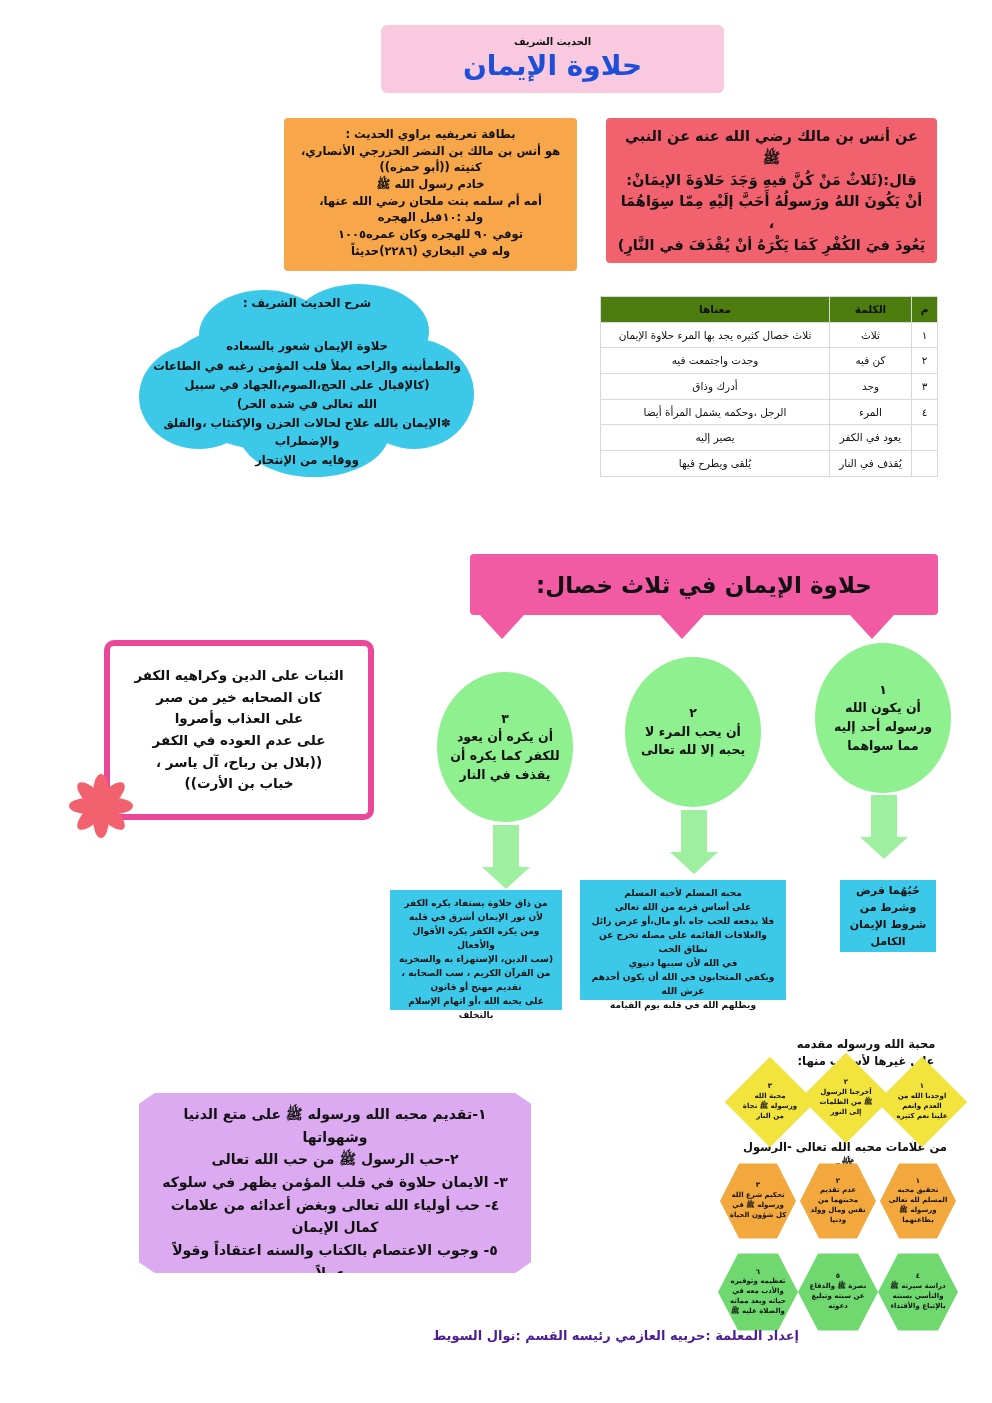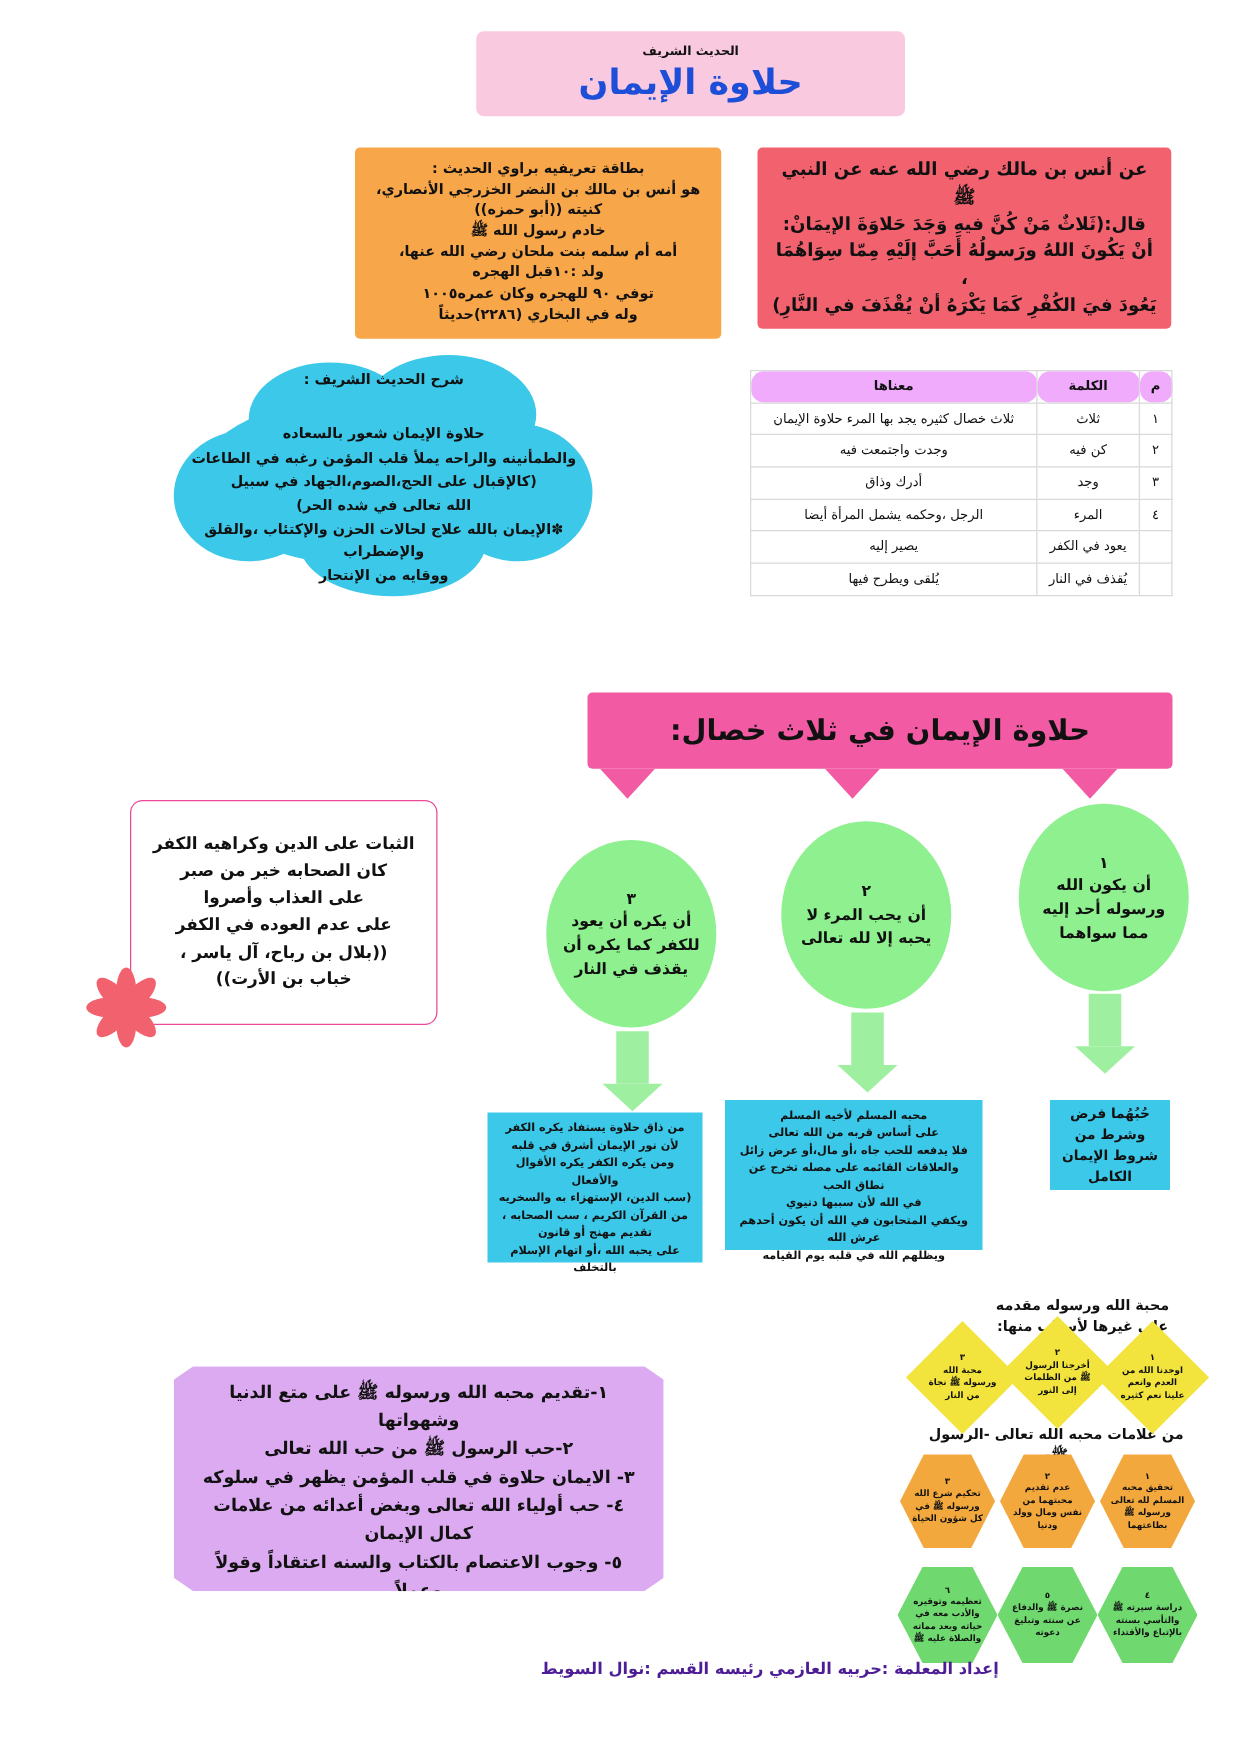--- a/index.html
+++ b/index.html
@@ -59,21 +59,21 @@
 
   
   .vocab {
     position:absolute; left:600px; top:296px; width:338px;
     border-collapse:collapse; font-size:10.5px; background:#fff;
   }
   .vocab th, .vocab td {
     border:1px solid #d9d9d9; padding:5px 6px; text-align:center; vertical-align:middle;
     line-height:1.4;
   }
-  .vocab thead th { background:#f0abfc; font-weight:bold; height:22px;border-radius:10px; }
+  .vocab thead th { background:#4d7c0f; font-weight:bold; height:22px; }
   .vocab .c-num { width:26px; }
   .vocab .c-word { width:82px; }
 
   
   .banner {
     position:absolute; left:470px; top:554px; width:468px; height:61px;
     background:#f25ba4; border-radius:4px;
     display:flex; align-items:center; justify-content:center;
     font-size:23px; font-weight:bold; color:#111;
   }
@@ -117,22 +117,22 @@
     position:absolute; background:#3cc8e8; color:#111;
     text-align:center; font-size:9px; font-weight:bold; line-height:1.55;
     padding:7px 8px;
   }
   .bb1 { left:840px; top:880px; width:96px; height:72px; font-size:11px; display:flex; align-items:center; justify-content:center; }
   .bb2 { left:580px; top:880px; width:206px; height:120px; }
   .bb3 { left:390px; top:890px; width:172px; height:120px; }
 
   
   .red-outline {
-    position:absolute; left:104px; top:640px; width:246px; height:180px;
-    border:1px solid #ec4899; border-radius:10px; background:#fff;
+    position:absolute; left:104px; top:640px; width:270px; height:180px;
+    border:6px solid #ec4899; border-radius:10px; background:#fff;
     display:flex; align-items:center; justify-content:center;
     text-align:center; font-size:13.5px; font-weight:bold; line-height:1.6; color:#111;
     padding:6px 10px;
   }
   .flower { position:absolute; left:66px; top:770px; width:70px; height:70px; }
   .petal {
     position:absolute; left:27px; top:4px; width:16px; height:32px;
     background:#f2616e; border-radius:50%/60% 60% 40% 40%;
     transform-origin:50% 100%;
   }

